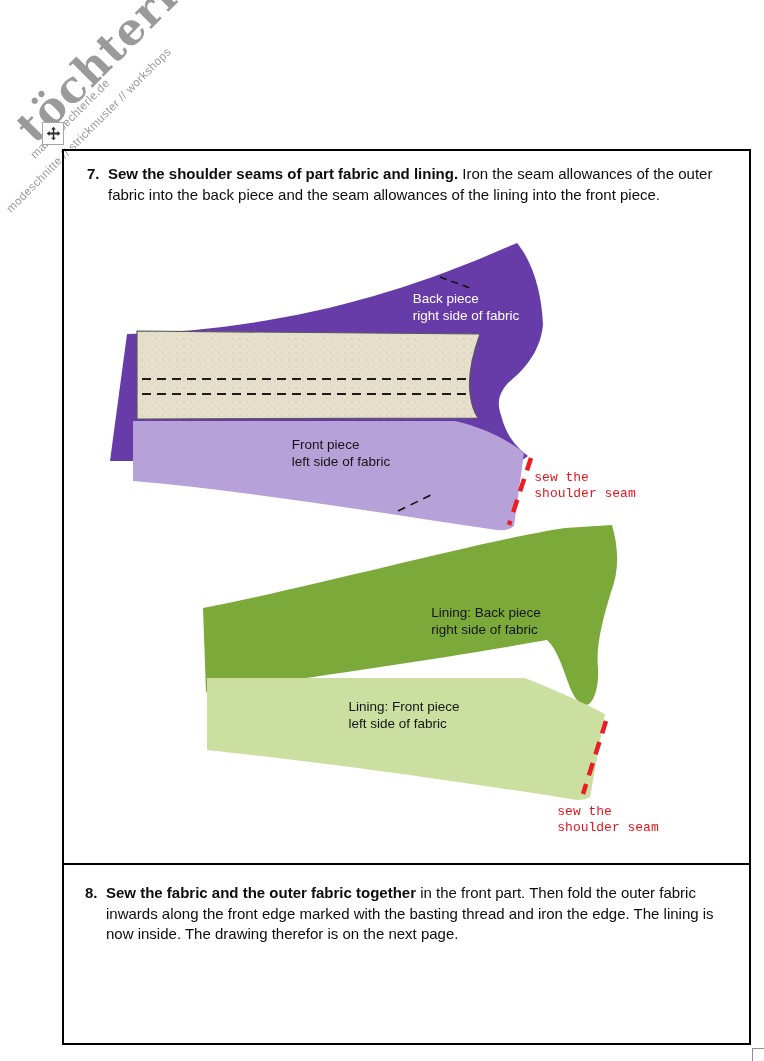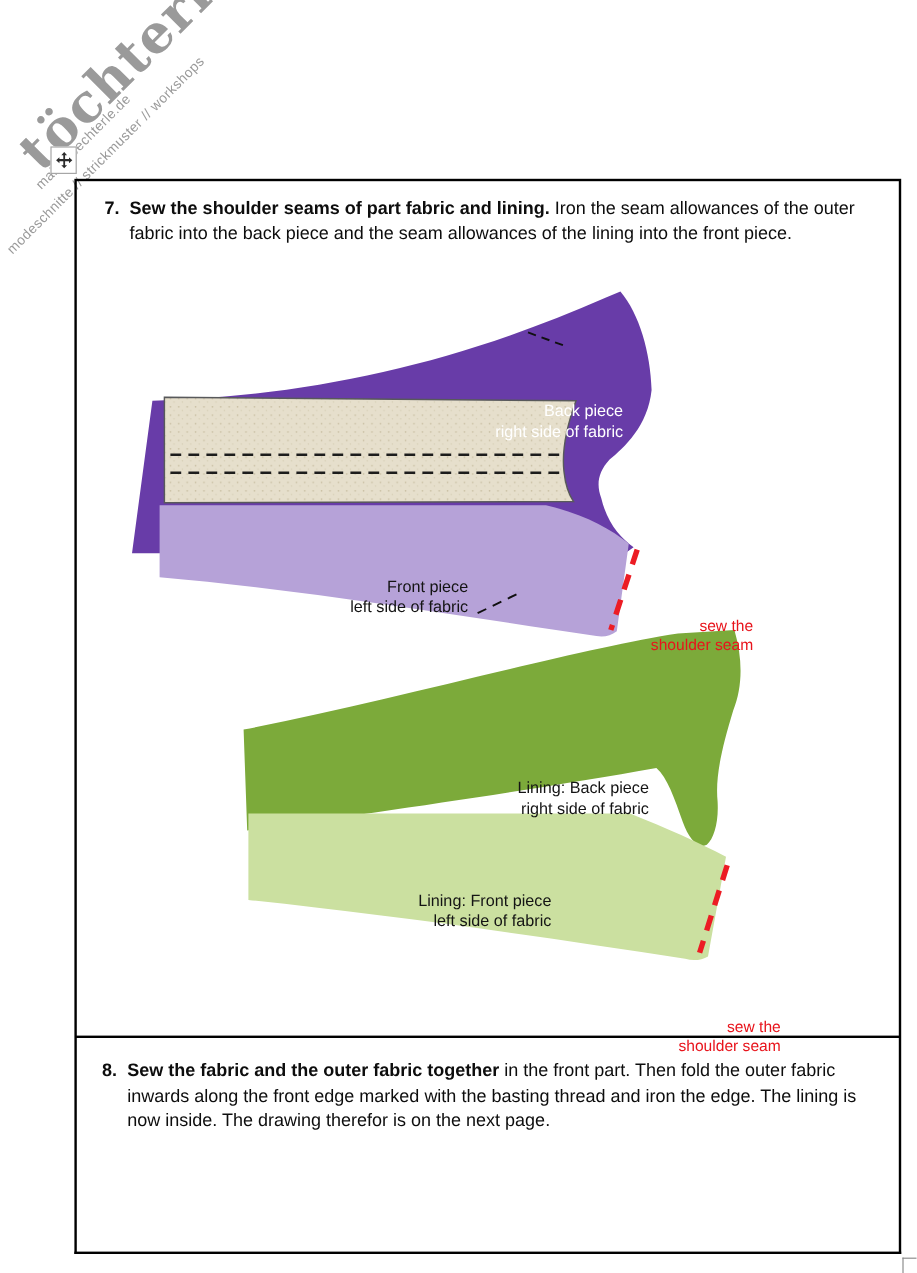--- a/index.html
+++ b/index.html
@@ -34,25 +34,25 @@
   .step{position:absolute;display:flex;font-size:15px;line-height:20.5px;color:#0d0d0d;z-index:5;}
   .step .num{width:21px;font-weight:bold;flex:none;}
   .step .body{margin:0;width:620px;}
   .step .body b{font-weight:bold;}
   .step7{left:87px;top:164px;}
   .step8{left:85px;top:883px;}
   
   .diagram{position:absolute;left:0;top:0;z-index:3;}
   
   .dlabel{
-    position:absolute;transform:translateX(-50%);text-align:right;z-index:4;
-    font-size:13.5px;line-height:17px;color:#141414;white-space:nowrap;margin-top:44px;
+    position:absolute;transform:translateX(-50%);text-align:left;z-index:4;
+    font-size:13.5px;line-height:17px;color:#141414;white-space:nowrap;
   }
   .dlabel.white{color:#ffffff;}
-  .dlabel.red{color:#e8141c;font-size:13px;line-height:16px;}
+  .dlabel.red{color:#e8141c;font-size:13px;line-height:16px;font-family:Liberation Mono, monospace;}
   
   .crop-h{position:absolute;left:752px;top:1048px;width:12px;height:0;border-top:1.5px solid #8f8f8f;}
   .crop-v{position:absolute;left:752px;top:1048px;width:0;height:13px;border-left:1.5px solid #8f8f8f;}
 </style>
 </head>
 <body>
 
 <div class="page">
 
   <div class="logo-brand">töchterle</div>

